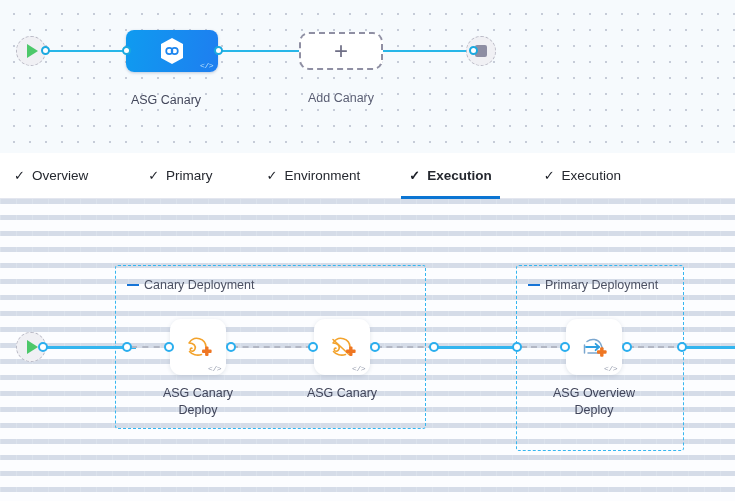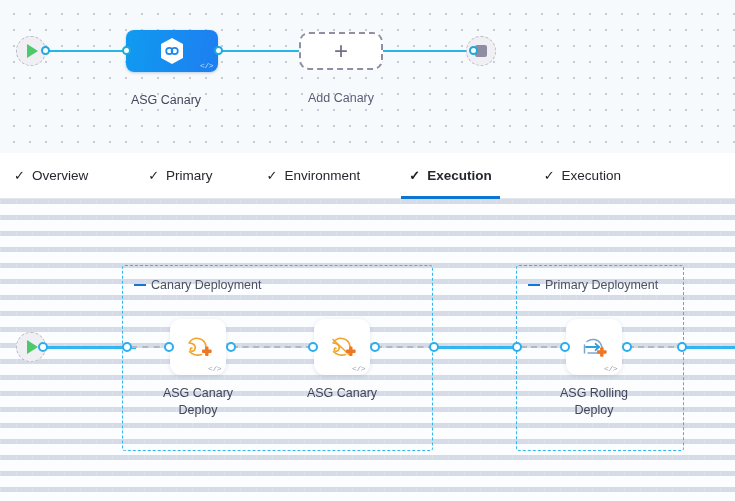--- a/index.html
+++ b/index.html
@@ -326,21 +326,21 @@
 
   <div class="exec-canvas">
     <div class="exec-grid"></div>
 
     <div class="terminal-node" style="left:16px; top:133px;">
       <span class="play-tri"></span>
     </div>
     <div class="x-rail-solid" style="left:40px; top:147px; width:96px;"></div>
     <div class="x-dot" style="left:38px; top:143px;"></div>
 
-    <div class="group-box" style="left:122px; top:66px; width:311px; height:186px;">
+    <div class="group-box" style="left:115px; top:66px; width:311px; height:164px;">
       <div class="group-title">
         <span class="collapse-dash"></span>
         <span>Canary Deployment</span>
       </div>
     </div>
 
     <div class="x-rail-dashed" style="left:131px; top:147px; width:40px;"></div>
     <div class="x-dot" style="left:122px; top:143px;"></div>
     <div class="x-dot" style="left:164px; top:143px;"></div>
 
@@ -419,18 +419,18 @@
           <path d="M18.6 13.8 L22 17 L18.6 20.2"></path>
         </g>
         <g fill="#ef7622">
           <rect x="20" y="20.3" width="9.6" height="3.4" rx="1"></rect>
           <rect x="23.1" y="17.2" width="3.4" height="9.6" rx="1"></rect>
         </g>
       </svg>
       <span class="code-badge">&lt;/&gt;</span>
     </div>
     <div class="step-caption" style="left:539px; top:186px;">
-      <div>ASG Rolling</div>
+      <div>ASG Overview</div>
       <div>Deploy</div>
     </div>
 
   </div>
 </div>
 
 </body></html>

